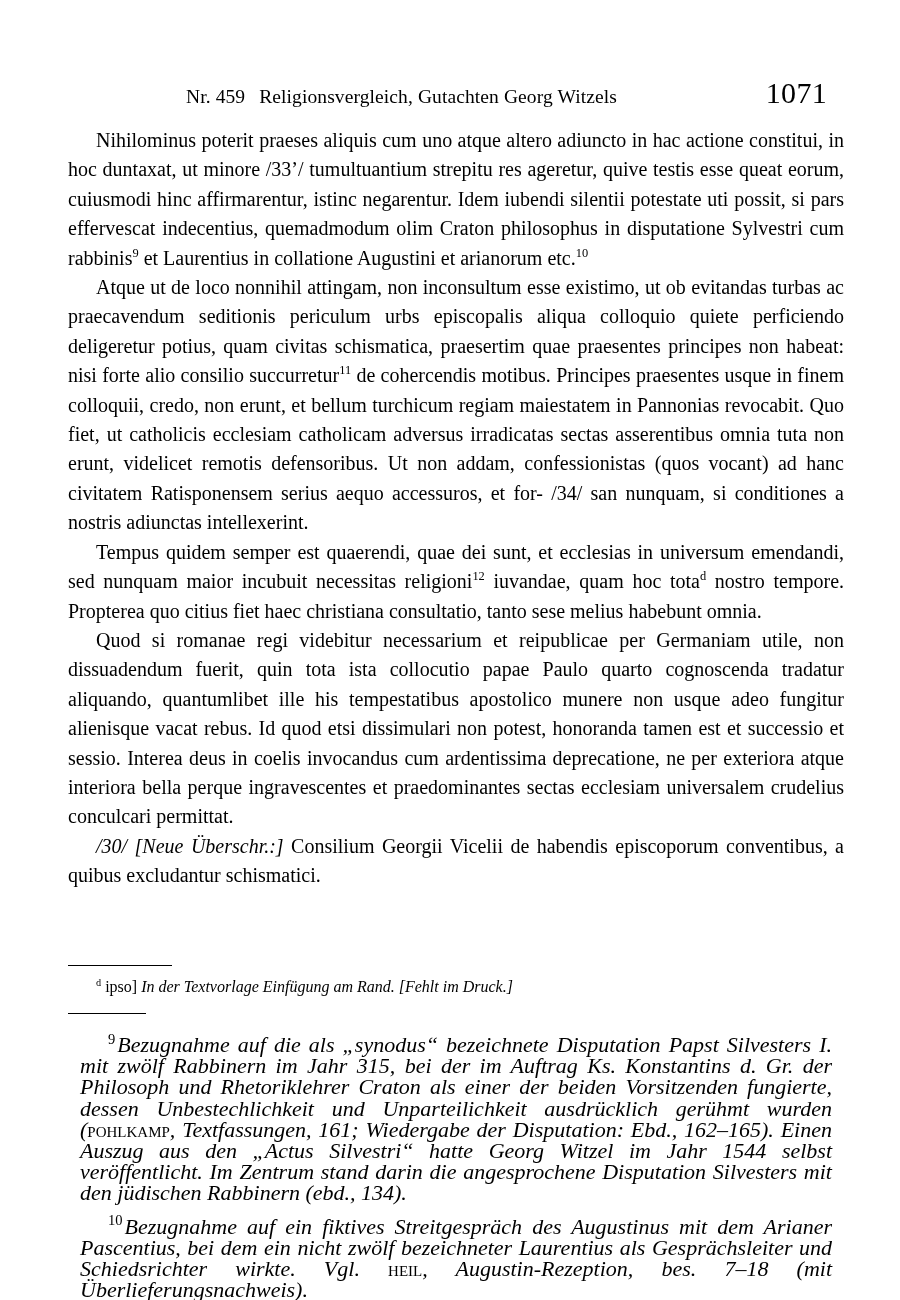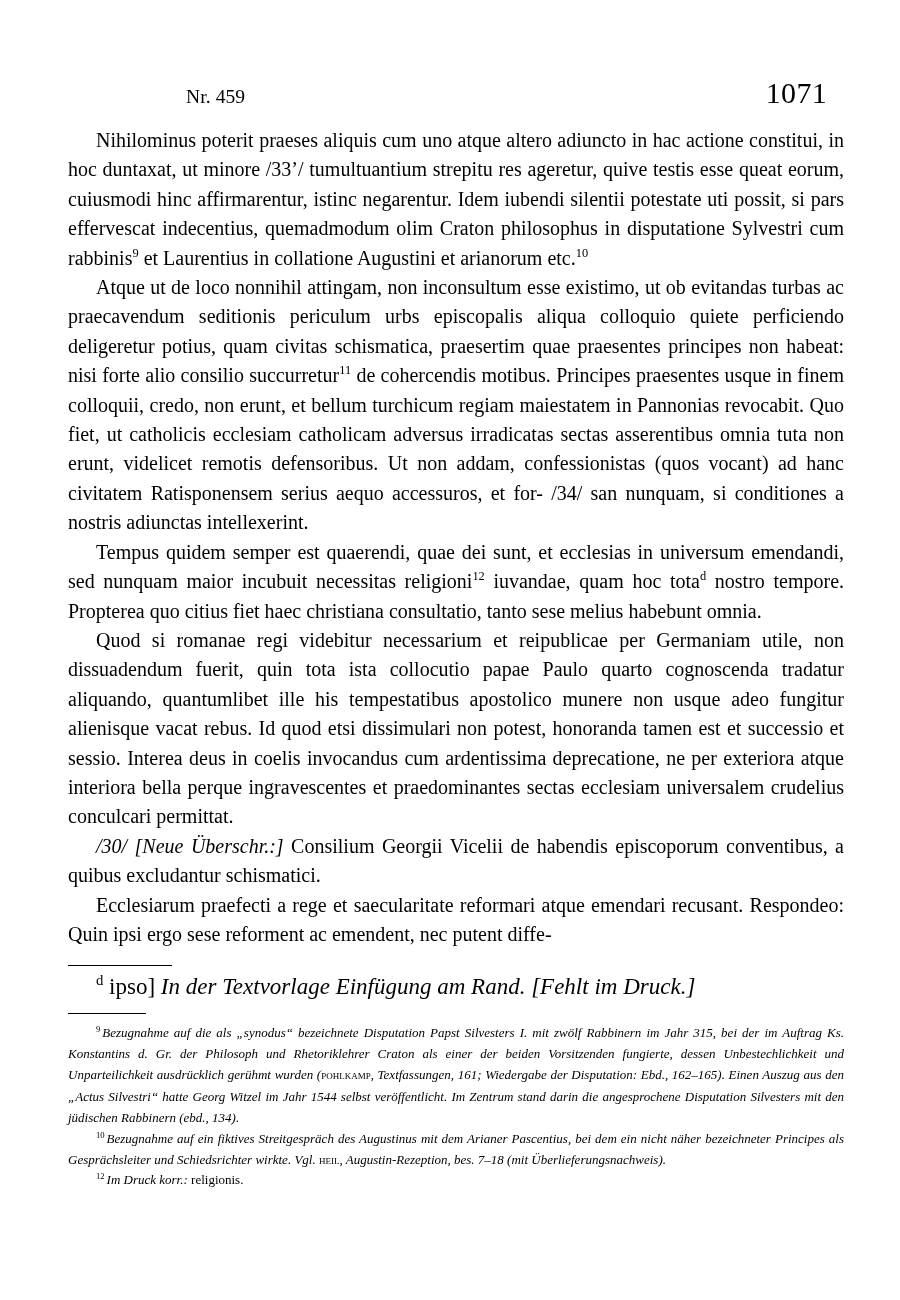--- a/index.html
+++ b/index.html
@@ -87,41 +87,41 @@
     top: 1013px;
     width: 78px;
   }
 
   
   .apparatus {
     position: absolute;
     left: 68px;
     top: 975px;
     width: 776px;
-    font-size: 23px;
+    font-size: 16px;
     line-height: 24px;
     text-align: justify;
     text-indent: 28px;
   }
   .apparatus .lemma-sup {
     font-size: 0.64em;
     vertical-align: super;
     line-height: 0;
   }
 
   
   .footnotes {
     position: absolute;
     left: 68px;
     top: 1022px;
     width: 776px;
   }
   .fn {
-    margin: 0;
-    font-size: 13px;
+    margin: 12px;
+    font-size: 22px;
     line-height: 21.2px;
     font-style: italic;
     text-align: justify;
     text-indent: 28px;
     hyphens: none;
     -webkit-hyphens: none;
   }
   .fn .fn-num {
     font-size: 0.66em;
     vertical-align: super;
@@ -138,48 +138,48 @@
   .fn.tight { line-height: 20.6px; }
 </style>
 </head>
 <body>
 
 <div class="page">
 
   <div class="running-head">
     <div class="rh-left">
       <span class="rh-number">Nr. 459</span>
+      <span>Religionsvergleich, Gutachten Georg Witzels</span>
     </div>
     <span class="rh-folio">1071</span>
   </div>
 
   <div class="body-block">
 
     <p class="para"><span>Nihilominus poterit praeses aliquis cum uno atque altero adiuncto in hac actione constitui, in hoc duntaxat, ut minore /33’/ tumultuantium strepitu res ageretur, quive testis esse queat eorum, cuiusmodi hinc affirmarentur, istinc negarentur. Idem iubendi silentii potestate uti possit, si pars effervescat indecentius, quemadmodum olim Craton philosophus in disputatione Sylvestri cum rabbinis</span><span class="sup">9</span><span> et Laurentius in collatione Augustini et arianorum etc.</span><span class="sup">10</span></p>
 
     <p class="para"><span>Atque ut de loco nonnihil attingam, non inconsultum esse existimo, ut ob evitandas turbas ac praecavendum seditionis periculum urbs episcopalis aliqua colloquio quiete perficiendo deligeretur potius, quam civitas schismatica, praesertim quae praesentes principes non habeat: nisi forte alio consilio succurretur</span><span class="sup">11</span><span> de cohercendis motibus. Principes praesentes usque in finem colloquii, credo, non erunt, et bellum turchicum regiam maiestatem in Pannonias revocabit. Quo fiet, ut catholicis ecclesiam catholicam adversus irradicatas sectas asserentibus omnia tuta non erunt, videlicet remotis defensoribus. Ut non addam, confessionistas (quos vocant) ad hanc civitatem Ratisponensem serius aequo accessuros, et for- /34/ san nunquam, si conditiones a nostris adiunctas intellexerint.</span></p>
 
     <p class="para"><span>Tempus quidem semper est quaerendi, quae dei sunt, et ecclesias in universum emendandi, sed nunquam maior incubuit necessitas religioni</span><span class="sup">12</span><span> iuvandae, quam hoc tota</span><span class="sup">d</span><span> nostro tempore. Propterea quo citius fiet haec christiana consultatio, tanto sese melius habebunt omnia.</span></p>
 
     <p class="para">Quod si romanae regi videbitur necessarium et reipublicae per Germaniam utile, non dissuadendum fuerit, quin tota ista collocutio papae Paulo quarto cognoscenda tradatur aliquando, quantumlibet ille his tempestatibus apostolico munere non usque adeo fungitur alienisque vacat rebus. Id quod etsi dissimulari non potest, honoranda tamen est et successio et sessio. Interea deus in coelis invocandus cum ardentissima deprecatione, ne per exteriora atque interiora bella perque ingravescentes et praedominantes sectas ecclesiam universalem crudelius conculcari permittat.</p>
 
     <p class="para"><span class="ital">/30/ [Neue Überschr.:]</span><span> Consilium Georgii Vicelii de habendis episcoporum conventibus, a quibus excludantur schismatici.</span></p>
 
-    <p class="para">Ecclesiarum praefecti a rege et saecularitate reformari atque emendari recusant. Respondeo: Quin ipsi ergo sese reforment ac emendent, nec putent diffe-</p>
   </div>
 
   <div class="rule rule-apparatus"></div>
 
   <div class="apparatus"><span class="lemma-sup">d</span> <span>ipso]</span> <span class="ital">In der Textvorlage Einfügung am Rand. [Fehlt im Druck.]</span></div>
 
   <div class="rule rule-footnotes"></div>
 
   <div class="footnotes">
 
     <p class="fn"><span class="fn-num">9</span><span>Bezugnahme auf die als „synodus“ bezeichnete Disputation Papst Silvesters I. mit zwölf Rabbinern im Jahr 315, bei der im Auftrag Ks. Konstantins d. Gr. der Philosoph und Rhetoriklehrer Craton als einer der beiden Vorsitzenden fungierte, dessen Unbestechlichkeit und Unparteilichkeit ausdrücklich gerühmt wurden (</span><span class="smallcaps">POHLKAMP</span><span>, Textfassungen, 161; Wiedergabe der Disputation: Ebd., 162–165). Einen Auszug aus den „Actus Silvestri“ hatte Georg Witzel im Jahr 1544 selbst veröffentlicht. Im Zentrum stand darin die angesprochene Disputation Silvesters mit den jüdischen Rabbinern (ebd., 134).</span></p>
 
-    <p class="fn"><span class="fn-num">10</span><span>Bezugnahme auf ein fiktives Streitgespräch des Augustinus mit dem Arianer Pascentius, bei dem ein nicht näher bezeichneter Principes als Gesprächsleiter und Schiedsrichter wirkte. Vgl. </span><span class="smallcaps">HEIL</span><span>, Augustin-Rezeption, bes. 7–18 (mit Überlieferungsnachweis).</span></p>
+    <p class="fn"><span class="fn-num">10</span><span>Bezugnahme auf ein fiktives Streitgespräch des Augustinus mit dem Arianer Pascentius, bei dem ein nicht zwölf bezeichneter Laurentius als Gesprächsleiter und Schiedsrichter wirkte. Vgl. </span><span class="smallcaps">HEIL</span><span>, Augustin-Rezeption, bes. 7–18 (mit Überlieferungsnachweis).</span></p>
 
 
     <p class="fn tight"><span class="fn-num">12</span><span>Im Druck korr.:</span><span class="upright"> religionis.</span></p>
   </div>
 
 </div>
 
 </body></html>

